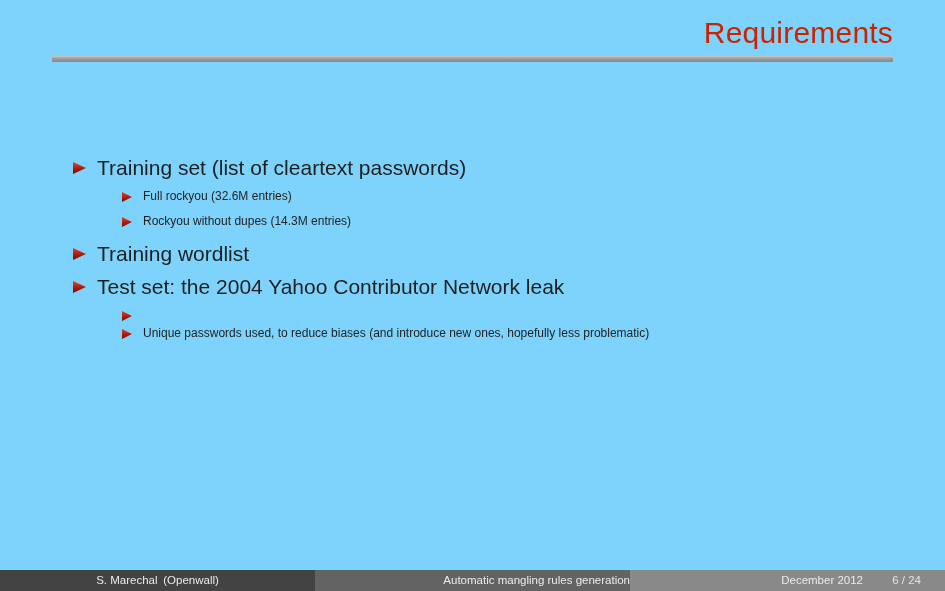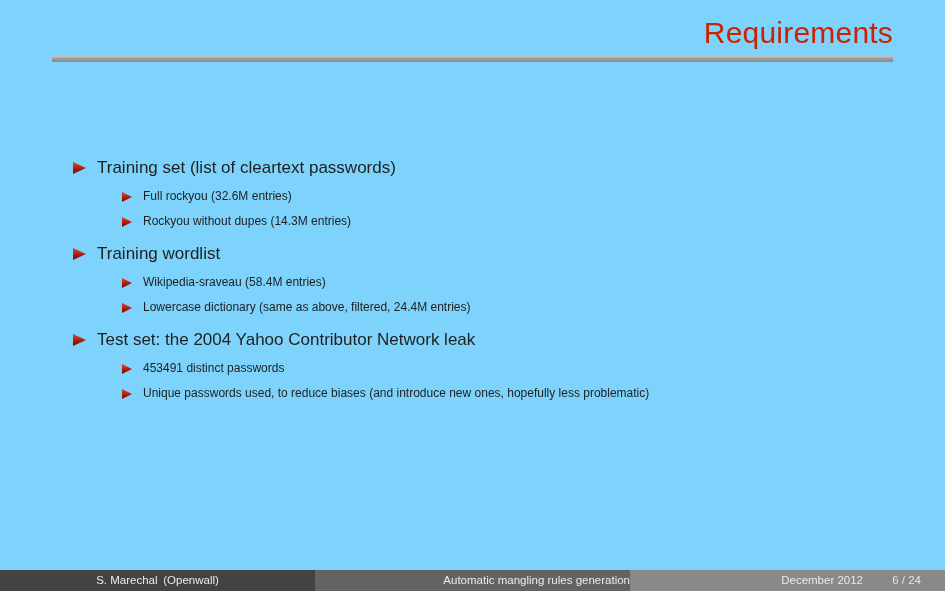--- a/index.html
+++ b/index.html
@@ -27,21 +27,21 @@
     background:linear-gradient(180deg, var(--rule-light,#c8c8c8) 0%, #9a9a9a 45%, var(--rule-dark,#8a8a8a) 100%);
   }
   .content{
     position:absolute;
     left:73px;top:154px;
     width:782px;
   }
   .l1-item{
     display:flex;
     align-items:flex-start;
-    font-size:17px;
+    font-size:21px;
     line-height:27px;
     margin-top:6px;
   }
   .l1-item:first-child{margin-top:0;}
   .l2-group{
     margin:3px 0 6px 0;
     padding-left:49px;
   }
   .l2-item{
     display:flex;
@@ -96,39 +96,28 @@
       <div class="l2-item">
         <span class="tri"></span>
         <span>Rockyou without dupes (14.3M entries)</span>
       </div>
     </div>
 
     <div class="l1-item">
       <span class="tri"></span>
       <span>Training wordlist</span>
     </div>
-    <div class="l2-group">
-      <div class="l2-item">
-        <span class="tri"></span>
-        <span>Wikipedia-sraveau (58.4M entries)</span>
-      </div>
-      <div class="l2-item">
-        <span class="tri"></span>
-        <span>Lowercase dictionary (same as above, filtered, 24.4M entries)</span>
-      </div>
-    </div>
 
     <div class="l1-item">
       <span class="tri"></span>
       <span>Test set: the 2004 Yahoo Contributor Network leak</span>
     </div>
     <div class="l2-group">
       <div class="l2-item">
         <span class="tri"></span>
-        <span>453491 distinct passwords</span>
       </div>
       <div class="l2-item">
         <span class="tri"></span>
         <span>Unique passwords used, to reduce biases (and introduce new ones, hopefully less problematic)</span>
       </div>
     </div>
 
   </div>
 
   <div class="footer">

